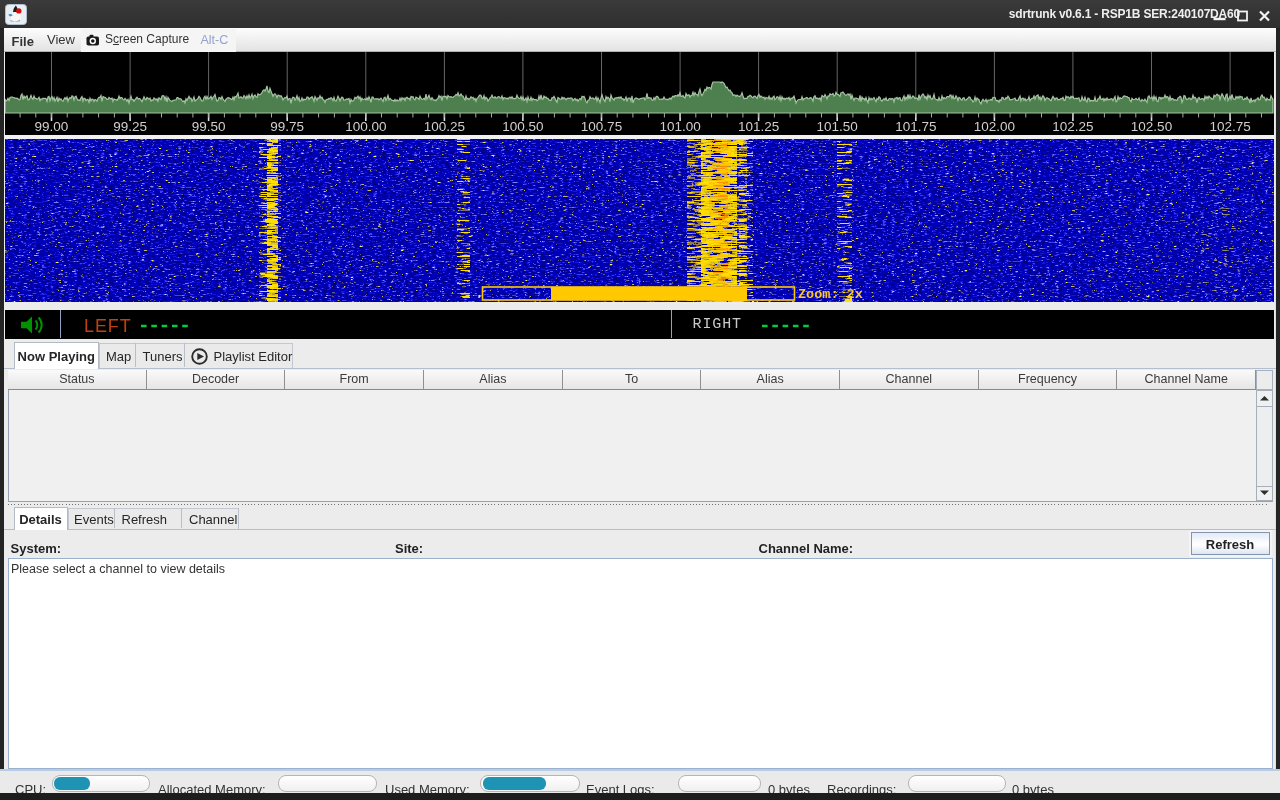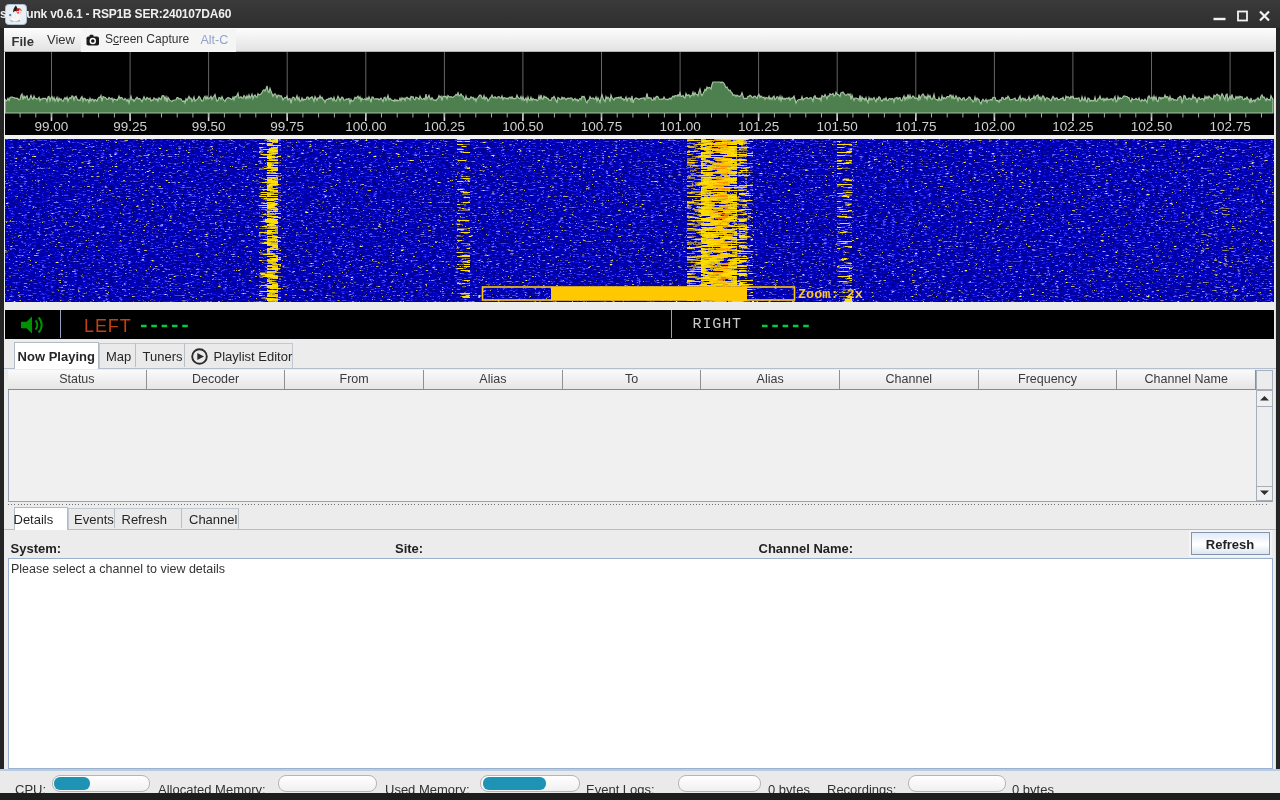--- a/index.html
+++ b/index.html
@@ -17,21 +17,21 @@
 
 <div class="abs" style="left:0;top:0;width:1280px;height:28px;background:linear-gradient(#3a3a3a,#2f2f2f)"></div>
 <svg class="abs" style="left:5px;top:3.5px" width="22" height="21">
   <rect x="0.5" y="0.5" width="21" height="20" rx="3.2" fill="#e9eef3" stroke="#aebfd0"></rect>
   <path d="M10.8 1.5 C8.5 4 7.8 6.5 8.2 9 L13.6 8 C13 5.5 12 3 10.8 1.5 Z" fill="#1d1d1d"></path>
   <path d="M6.2 12.5 C5.2 9.5 7.5 7.8 10.2 7.9 L13.2 8.2 C15.8 9.8 16.3 13 15 16.2 C12 18.2 7.2 17.7 5.6 15.2 Z" fill="#f7f7f7"></path>
   <path d="M3.2 10.8 C4.8 9.6 6.8 9.9 7.8 11.2 L5.2 12.6 Z" fill="#3f8fd2"></path>
   <circle cx="13.8" cy="6.9" r="2.7" fill="#d01111"></circle>
   <path d="M5.2 15.8 C8 17.8 12.8 17.8 15.2 15.6 L14.6 17.6 L5.8 17.6 Z" fill="#90959a"></path>
 </svg>
-<div class="abs" style="left:0;top:0;width:1280px;height:28px;line-height:28px;text-align:left;color:#efefef;font-size:12px;font-weight:bold;letter-spacing:-0.2px;padding-right:40px">sdrtrunk v0.6.1 - RSP1B SER:240107DA60</div>
+<div class="abs" style="left:0;top:0;width:1280px;height:28px;line-height:28px;text-align:right;color:#efefef;font-size:12px;font-weight:bold;letter-spacing:-0.2px;padding-right:40px">sdrtrunk v0.6.1 - RSP1B SER:240107DA60</div>
 <svg class="abs" style="left:1205px;top:0" width="75" height="28">
   <line x1="8.5" y1="19" x2="20.5" y2="19" stroke="#f2f2f2" stroke-width="2.4"></line>
   <rect x="33" y="11.5" width="9" height="9" fill="none" stroke="#f2f2f2" stroke-width="1.8"></rect>
   <path d="M55 11.5 L64 20.5 M64 11.5 L55 20.5" stroke="#f2f2f2" stroke-width="2.2"></path>
 </svg>
 
 <div class="abs" style="left:4px;top:28px;width:1272px;height:24px;background:linear-gradient(#fdfdfd,#e3e3e3);border-bottom:1px solid #a9b5c4"></div>
 <div class="abs" style="left:80.5px;top:28.5px;width:155px;height:23px;background:#f5f5f5"></div>
 <div class="abs" style="left:11.5px;top:34px;font-size:13px;font-weight:bold;color:#333">File</div>
 <div class="abs" style="left:47px;top:31.5px;font-size:13px;font-weight:normal;color:#333">View</div>
@@ -318,21 +318,21 @@
   </svg>
 
 <div class="abs" style="left:8px;top:503.5px;width:1261px;height:1.6px;background:repeating-linear-gradient(90deg,#6e6e6e 0 1px,transparent 1px 3.2px)"></div>
 
 <div class="abs" style="left:68px;top:507.5px;width:170.5px;height:21px;border:1px solid #c2c8d2;border-bottom:none;background:#eaeaea"></div>
 <div class="abs" style="left:113.5px;top:508px;width:1px;height:20px;background:#b9bfc9"></div>
 <div class="abs" style="left:181px;top:508px;width:1px;height:20px;background:#b9bfc9"></div>
 <div class="abs" style="left:238px;top:508px;width:1px;height:20px;background:#b9bfc9"></div>
 <div class="abs" style="left:4px;top:528.6px;width:1272px;height:1.4px;background:#b4bfce"></div>
 <div class="abs" style="left:13.5px;top:507px;width:54px;height:23px;border:1.4px solid #b2bac6;border-bottom:none;background:#fff"></div>
-<div class="tab" style="left:13.5px;top:511.5px;width:54px;font-weight:normal">Details</div>
+<div class="tab" style="left:13.5px;top:511.5px;width:54px;text-align:center;font-weight:bold">Details</div>
 <div class="tab" style="left:74px;top:511.5px">Events</div>
 <div class="tab" style="left:121.5px;top:511.5px">Refresh</div>
 <div class="tab" style="left:189px;top:511.5px">Channel</div>
 
 <div class="abs" style="left:10.5px;top:541px;font-size:13px;font-weight:bold;color:#222">System:</div>
 <div class="abs" style="left:395px;top:541px;font-size:13px;font-weight:bold;color:#222">Site:</div>
 <div class="abs" style="left:758.5px;top:541px;font-size:13px;font-weight:bold;color:#222">Channel Name:</div>
 <div class="abs" style="left:1190.5px;top:531.5px;width:79px;height:23px;border:1px solid #8494ac;box-shadow:0 0 0 2px #f2f4f8;background:linear-gradient(#e3eaf5 0%,#f8fafd 40%,#ffffff 55%,#dde6f2 100%);text-align:center;line-height:23px;font-size:13px;font-weight:bold;color:#222">Refresh</div>
 
 <div class="abs" style="left:8px;top:558px;width:1264.5px;height:210.5px;background:#fff;border:1px solid #9ab0cc"></div>

